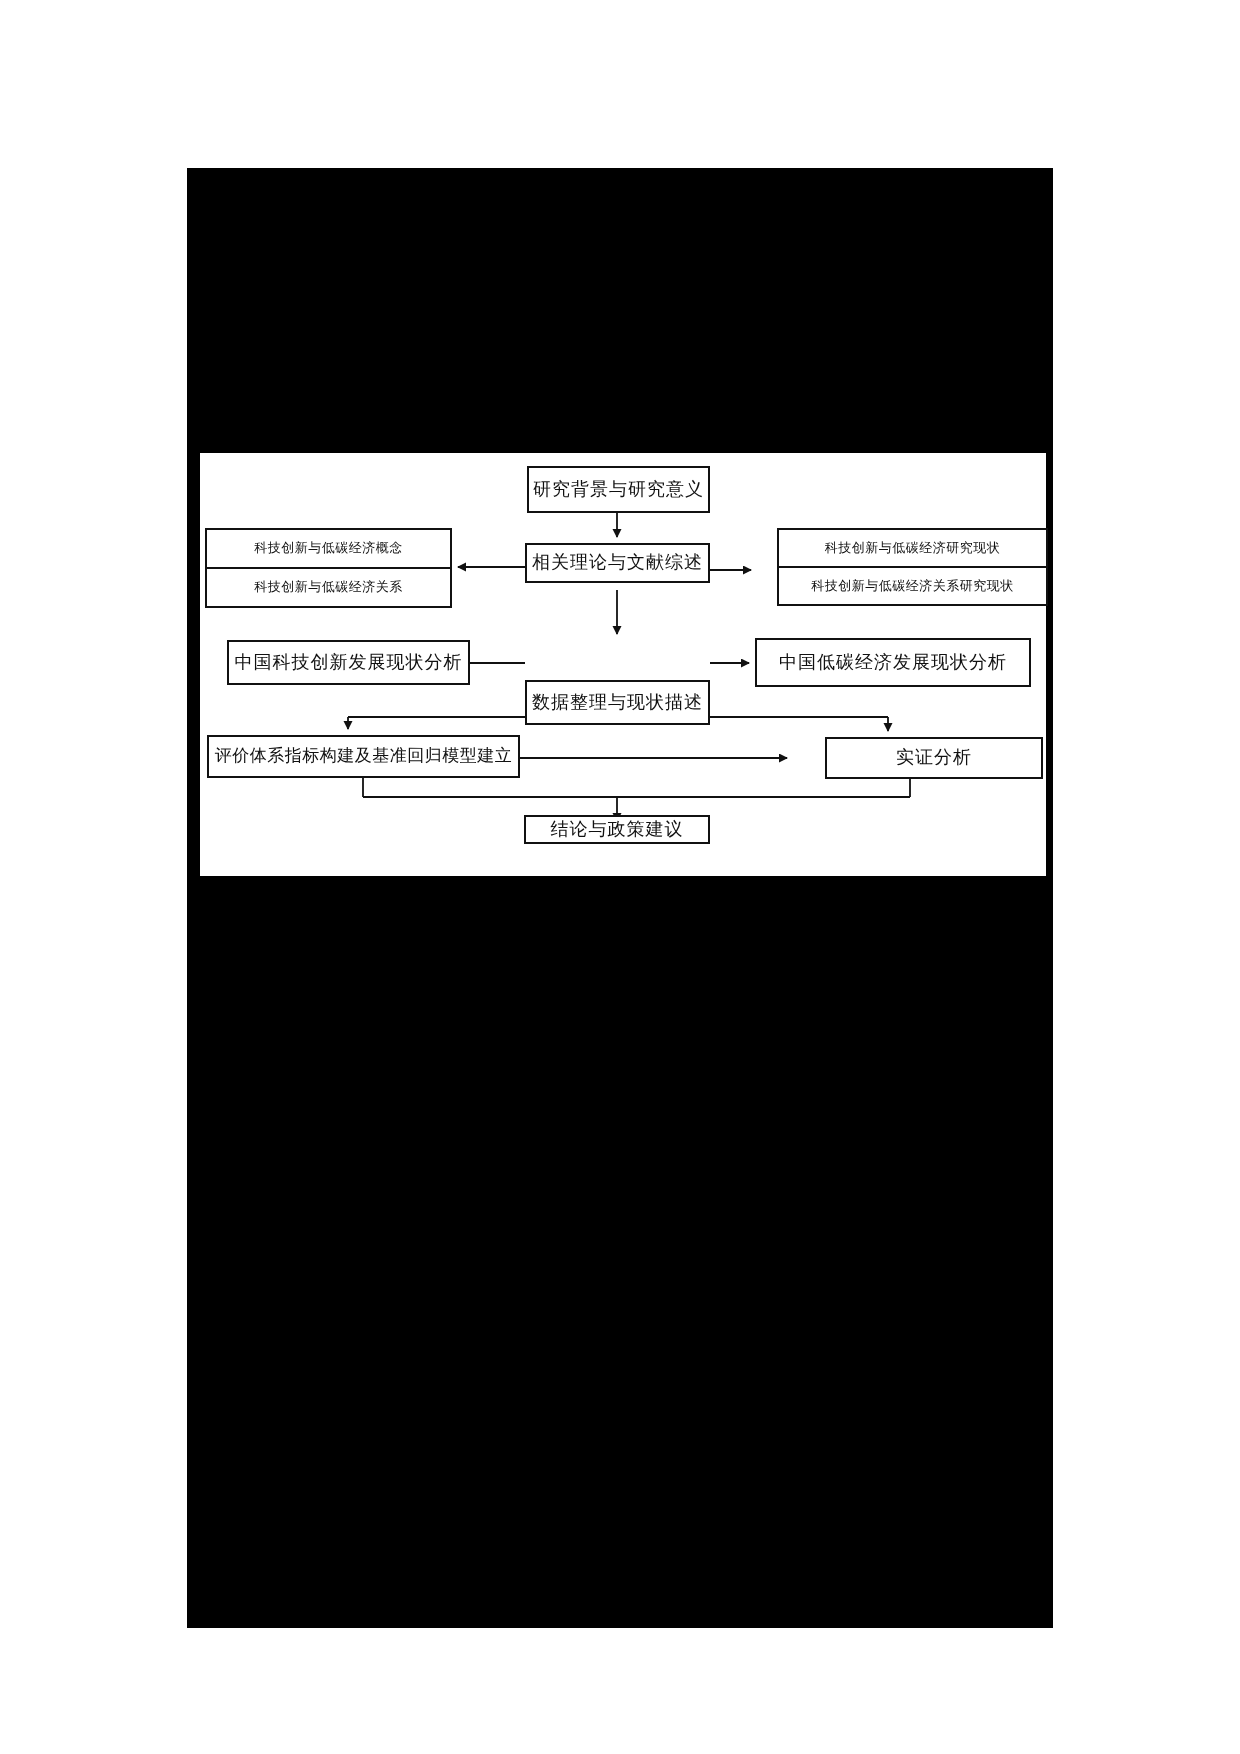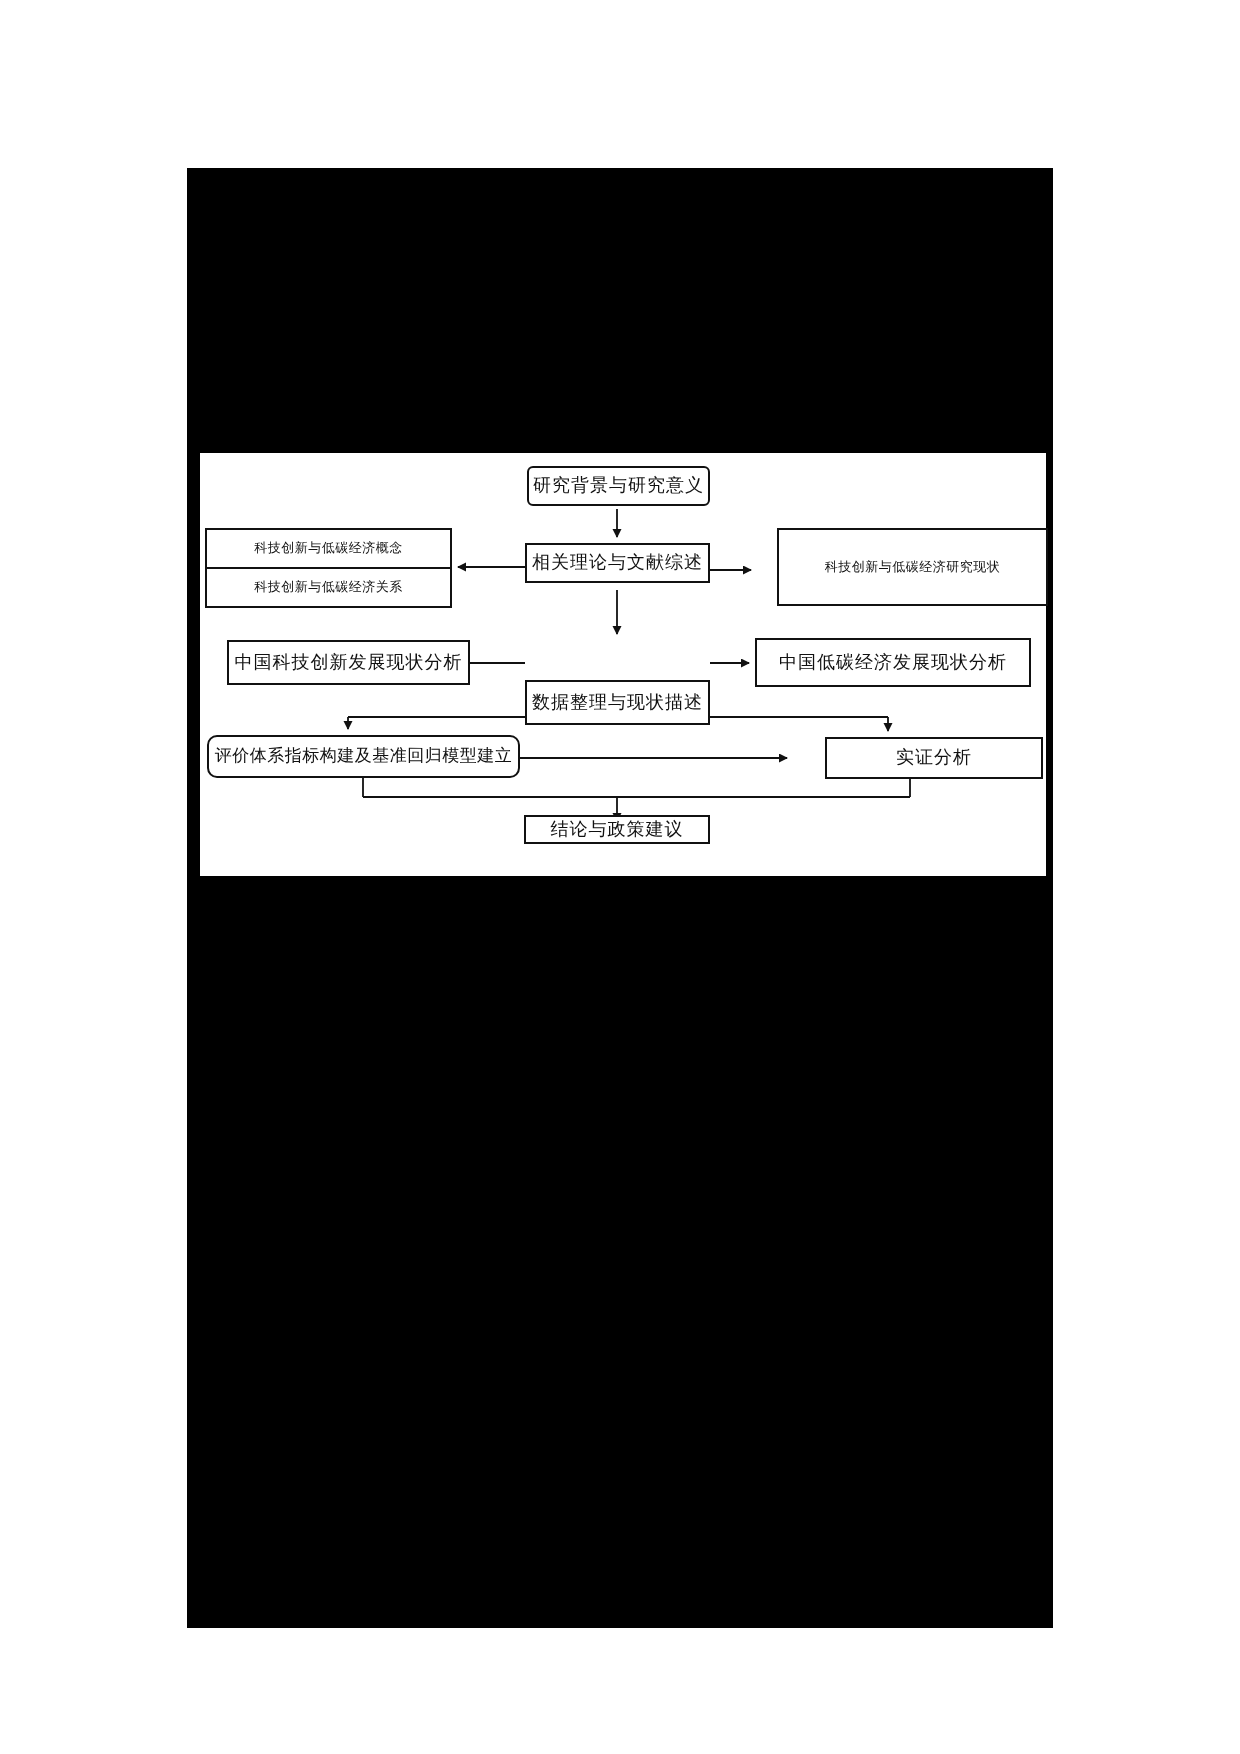--- a/index.html
+++ b/index.html
@@ -69,28 +69,28 @@
     justify-content: center;
     text-align: center;
     font-size: 13px;
     letter-spacing: 0.5px;
     line-height: 1.1;
   }
   .double-node .row + .row {
     border-top: 2px solid #111111;
   }
   
-  .n-background  { left: 327px; top: 13px;  width: 183px; height: 40px; border-radius: 6px; }
+  .n-background  { left: 327px; top: 13px;  width: 183px; height: 47px; }
   .n-concepts    { left: 5px;   top: 75px;  width: 247px; height: 80px; }
   .n-theory      { left: 325px; top: 90px;  width: 185px; height: 40px; }
   .n-status      { left: 577px; top: 75px;  width: 271px; height: 78px; }
   .n-techstat    { left: 7px;   top: 187px; width: 243px; height: 45px; margin-left: 20px; }
   .n-data        { left: 325px; top: 187px; width: 185px; height: 45px; margin-top: 40px; }
   .n-lowcarbon   { left: 555px; top: 185px; width: 276px; height: 49px; }
-  .n-model       { left: 7px;   top: 282px; width: 313px; height: 43px; border-radius: 10px; }
+  .n-model       { left: 7px;   top: 282px; width: 313px; height: 43px; }
   .n-empirical   { left: 593px; top: 284px; width: 218px; height: 42px; margin-left: 32px; }
   .n-conclusion  { left: 324px; top: 362px; width: 186px; height: 29px; }
 </style>
 </head>
 <body>
 
 <div class="page">
 
   <div class="image-block"></div>
 
@@ -139,20 +139,23 @@
     </div>
 
     <div class="node n-theory">
       <span>相关理论与文献综述</span>
     </div>
 
     <div class="double-node n-status">
       <div class="row">
         <span>科技创新与低碳经济研究现状</span>
       </div>
+      <div class="row">
+        <span>科技创新与低碳经济关系研究现状</span>
+      </div>
     </div>
 
     <div class="node n-techstat">
       <span>中国科技创新发展现状分析</span>
     </div>
 
     <div class="node n-data">
       <span>数据整理与现状描述</span>
     </div>
 

